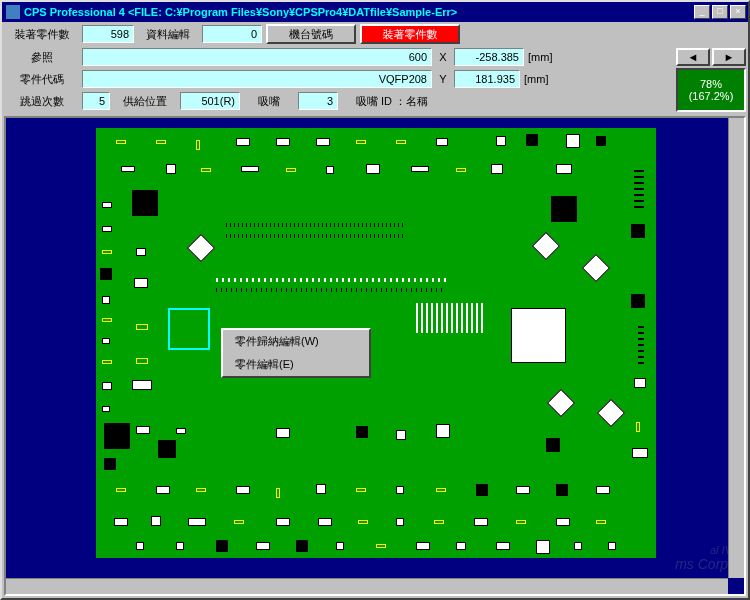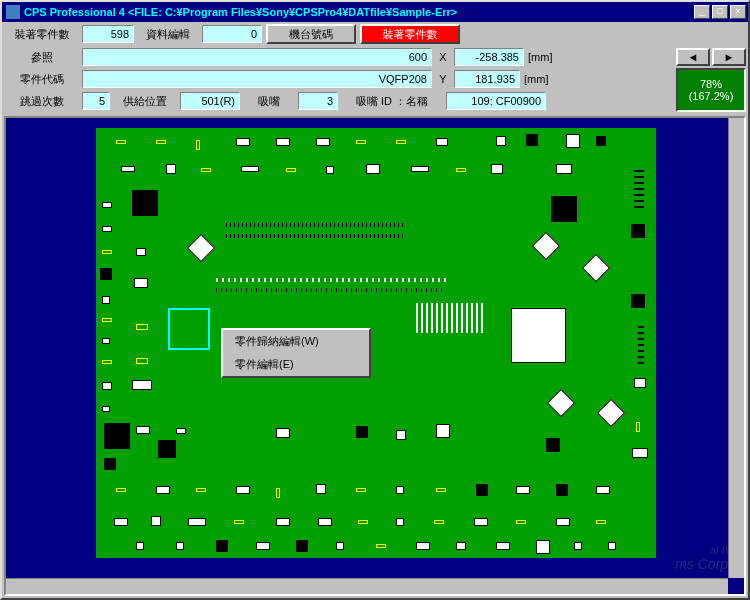--- a/index.html
+++ b/index.html
@@ -72,21 +72,20 @@
         <div>[mm]</div>
       </div>
       <div class="toolbar2">
         <div class="lbl" style="width:72px">跳過次數</div>
         <div class="field" style="width:28px">5</div>
         <div class="lbl" style="width:62px">供給位置</div>
         <div class="field left" style="width:60px">501(R)</div>
         <div class="lbl" style="width:50px">吸嘴</div>
         <div class="field" style="width:40px">3</div>
         <div class="lbl" style="width:100px">吸嘴 ID ：名稱</div>
-        <div class="field left" style="width:100px">109: CF00900</div>
       </div>
     </div>
     <div style="width:74px; padding:2px; display:flex; flex-direction:column; gap:2px;">
       <div style="display:flex; gap:2px;">
         <div class="btn3d" style="flex:1;height:18px">◄</div>
         <div class="btn3d" style="flex:1;height:18px">►</div>
       </div>
       <div class="status-green">
         <div>78%</div>
         <div>(167.2%)</div>

